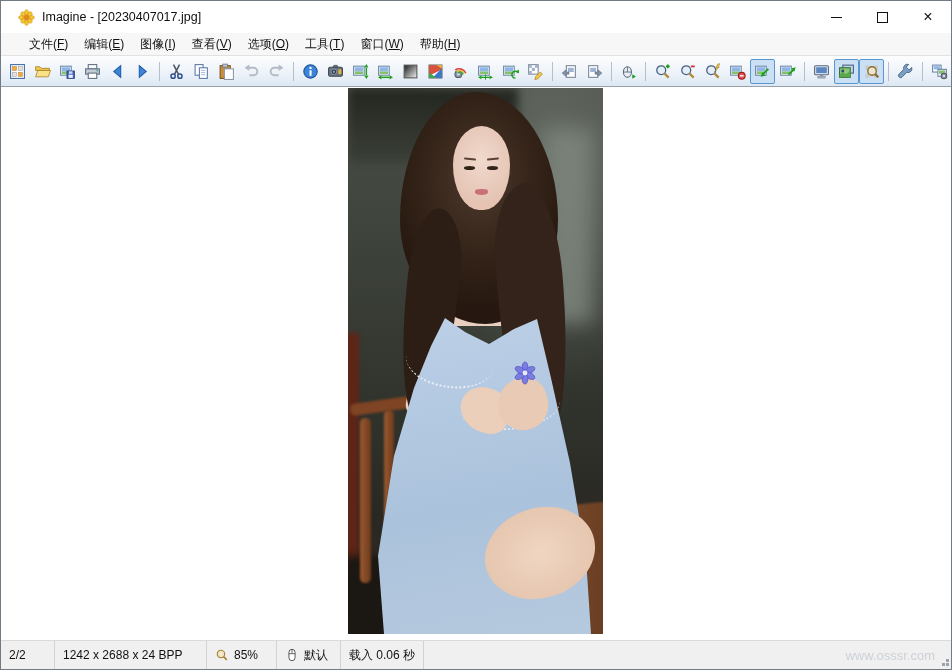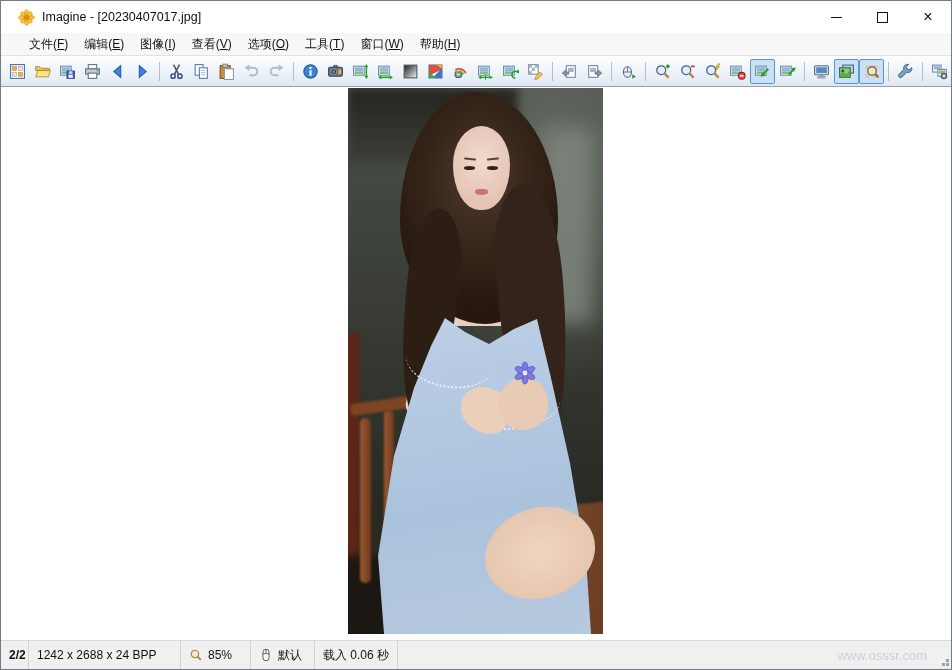--- a/index.html
+++ b/index.html
@@ -55,21 +55,21 @@
   .ph-strap1{left:58px;top:248px;width:88px;height:50px;border-bottom:2.5px dotted #e9eef4;border-radius:50%;transform:rotate(8deg);}
   .ph-strap2{left:112px;top:296px;width:100px;height:44px;border-bottom:2.5px dotted #e3eaf2;border-radius:50%;transform:rotate(-6deg);}
   .ph-handL{left:112px;top:300px;width:50px;height:44px;background:#eccfba;border-radius:50% 50% 40% 60%;transform:rotate(18deg);}
   .ph-handR{left:150px;top:290px;width:50px;height:52px;background:#e9cab4;border-radius:55% 45% 50% 50%;transform:rotate(-12deg);}
   .ph-flower{left:165px;top:272px;width:24px;height:26px;}
   .ph-flower svg{width:24px;height:26px;}
   
   .statusbar{height:28px;flex:0 0 auto;background:#f0f0f0;border-top:1px solid #dadada;display:flex;align-items:stretch;font-size:12px;color:#111;position:relative;}
   .sb-cell{display:flex;align-items:center;padding:0 8px;border-right:1px solid #d2d2d2;white-space:nowrap;box-sizing:border-box;}
   .sb-cell svg{width:14px;height:14px;margin-right:5px;flex:0 0 auto;}
-  .sb-watermark{margin-left:auto;display:flex;align-items:center;color:#ccd1d6;font-size:13px;padding-right:24px;}
+  .sb-watermark{margin-left:auto;display:flex;align-items:center;color:#ccd1d6;font-size:13px;padding-right:16px;}
   .sb-grip{position:absolute;right:2px;bottom:3px;width:3px;height:3px;background:#9aa2aa;box-shadow:-4px 0 0 #9aa2aa,0 -4px 0 #9aa2aa;}
 </style>
 </head>
 <body>
 
 <div class="window">
 
   <div class="titlebar">
     <span class="app-icon" id="appicon">
         <svg viewBox="0 0 16 16" xmlns="http://www.w3.org/2000/svg">
@@ -438,21 +438,21 @@
               <ellipse cx="8" cy="4.2" rx="2" ry="3.6" transform="rotate(180 8 8)"></ellipse>
               <ellipse cx="8" cy="4.2" rx="2" ry="3.6" transform="rotate(240 8 8)"></ellipse>
               <ellipse cx="8" cy="4.2" rx="2" ry="3.6" transform="rotate(300 8 8)"></ellipse>
             </g>
             <circle cx="8" cy="8" r="1.6" fill="#e8e8f8"></circle>
           </svg></div>
     </div>
   </div>
 
   <div class="statusbar" id="statusbar">
-      <div class="sb-cell" style="width: 28px; font-weight: bold;">
+      <div class="sb-cell" style="width: 54px;">
         <span>2/2</span>
       </div>
       <div class="sb-cell" style="width: 152px;">
         <span>1242 x 2688 x 24 BPP</span>
       </div>
       <div class="sb-cell" style="width: 70px;">
         <svg viewBox="0 0 16 16" xmlns="http://www.w3.org/2000/svg">
           <circle cx="6.8" cy="6.8" r="4.2" fill="#f4e8c8" stroke="#a8843c" stroke-width="1.3"></circle>
           <path d="M9.8 9.8 L13.5 13.5" stroke="#a8843c" stroke-width="2"></path>
         </svg>

